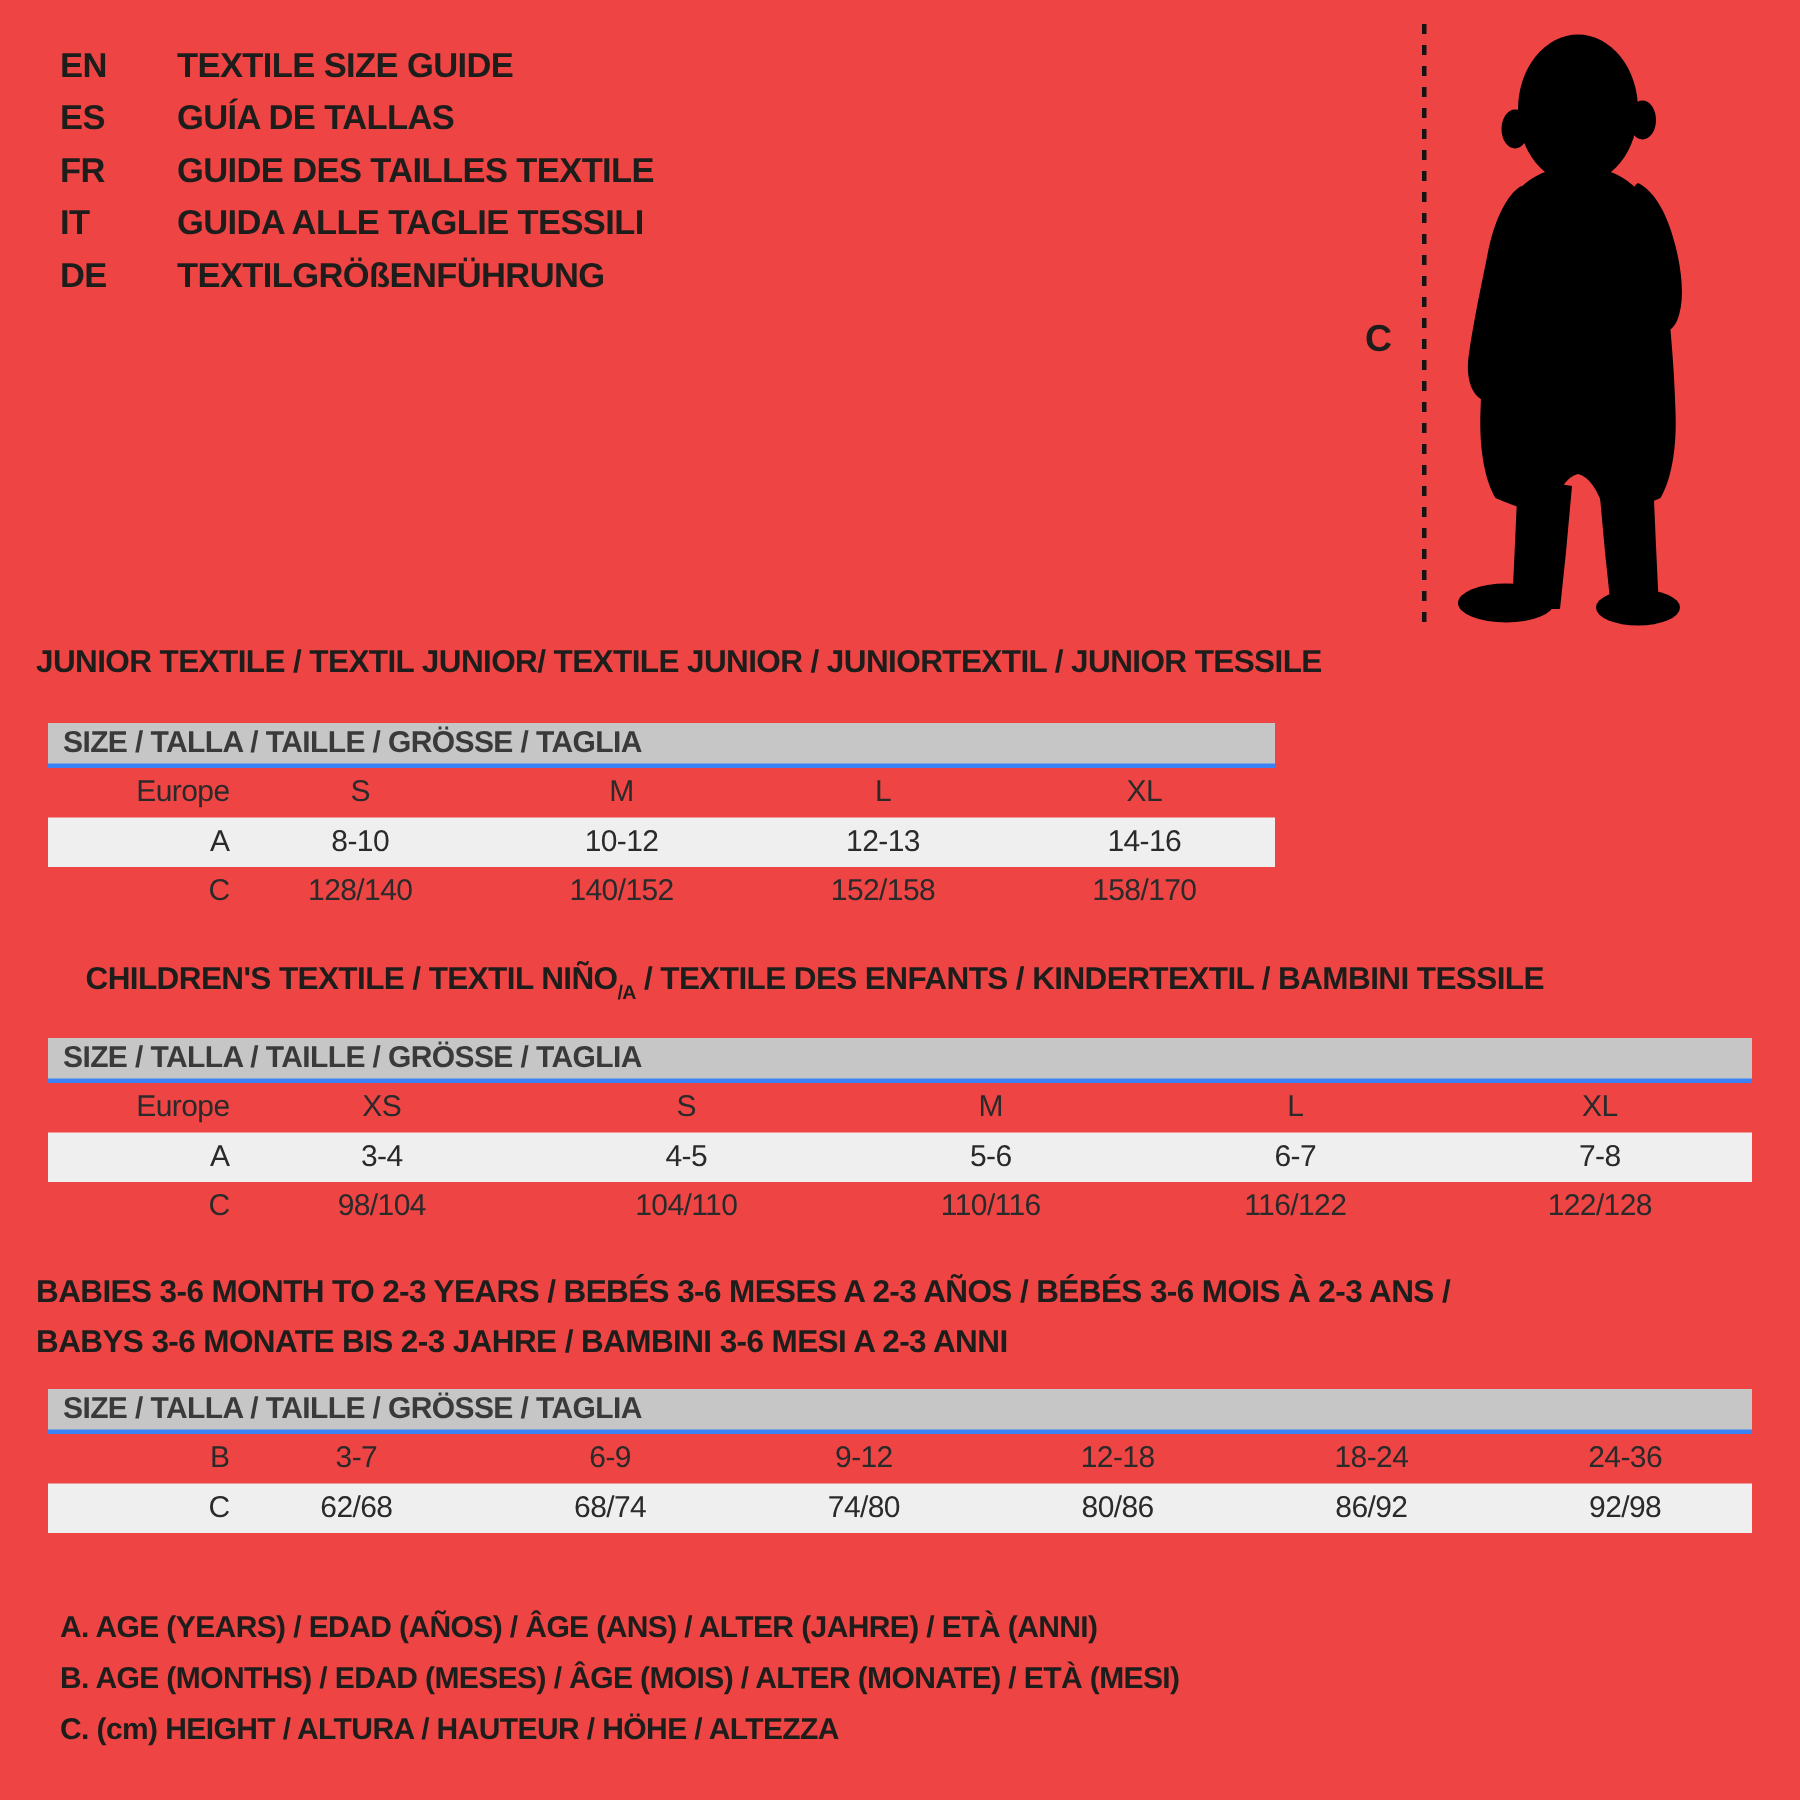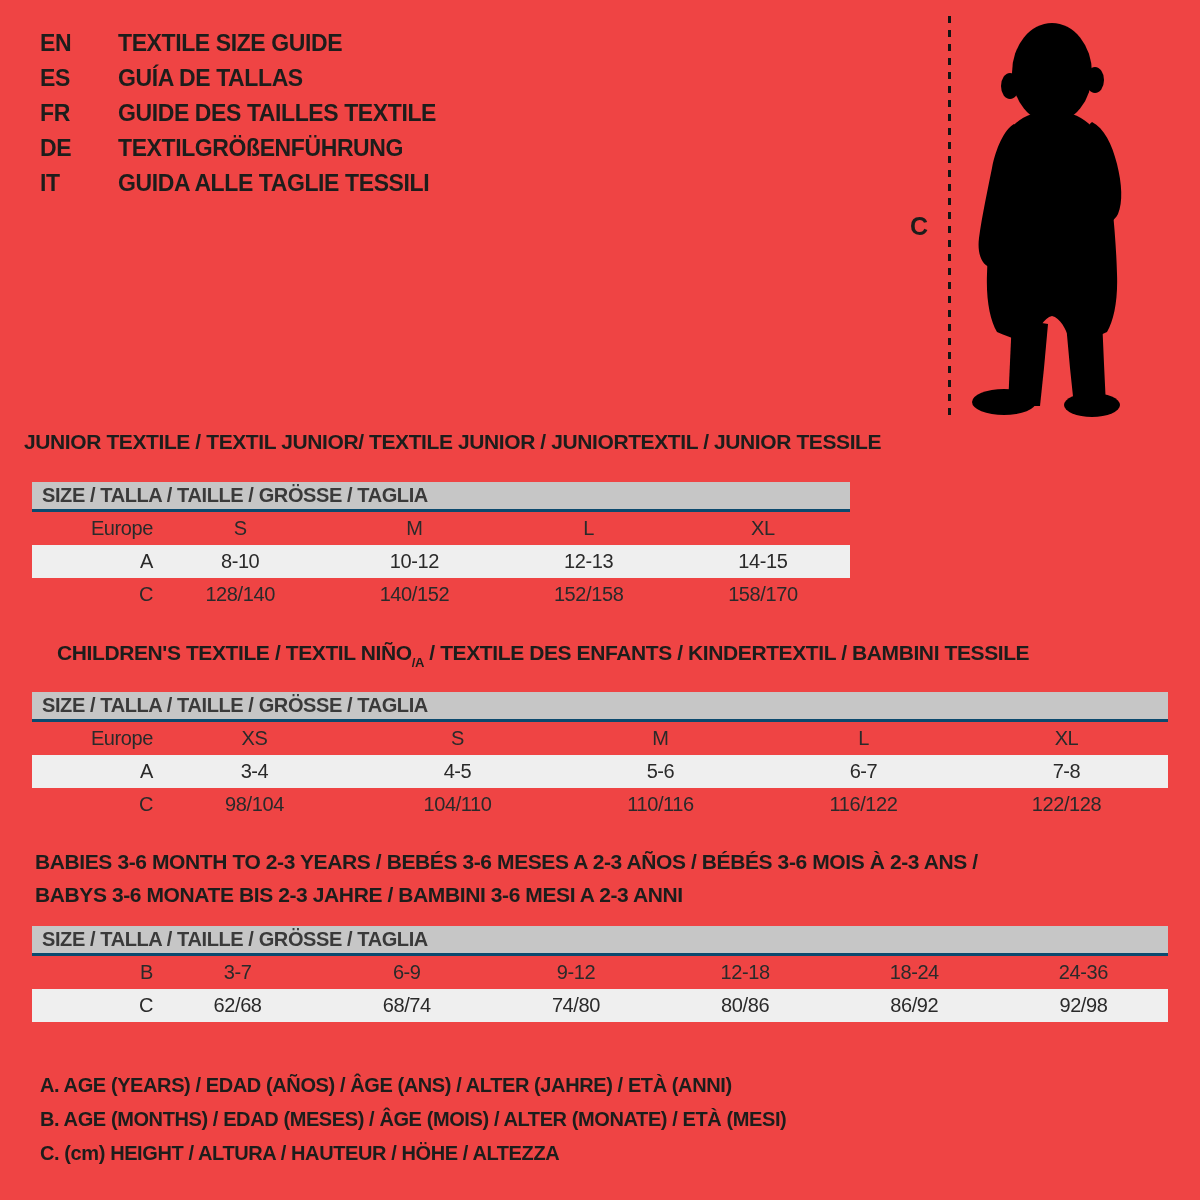--- a/index.html
+++ b/index.html
@@ -30,29 +30,29 @@
     position: absolute; left: 910px; top: 212px;
     font-weight: bold; font-size: 25px;
   }
   .baby-svg { position: absolute; left: 962px; top: 16px; width: 172px; height: 402px; }
 
   
   .section-title { position: absolute; left: 24px; font-weight: bold; font-size: 21px; white-space: nowrap; }
   .section-title sub { font-size: 0.62em; position: relative; bottom: -0.12em; }
   #junior-title { top: 430px; }
   #children-title { top: 641px; margin-left: 33px; }
-  #babies-title { top: 845px; line-height: 33px; margin-left: 11px; }
+  #babies-title { top: 845px; line-height: 33px; }
 
   
   .size-table { position: absolute; left: 32px; }
   #junior-table { top: 482px; width: 818px; }
   #children-table { top: 692px; width: 1136px; }
   #babies-table { top: 926px; width: 1136px; }
   .thead {
-    height: 30px; background: #c6c6c6; border-bottom: 3px solid #0c4a6e;
+    height: 30px; background: #c6c6c6; border-bottom: 3px solid #3b82f6;
     display: flex; align-items: center; padding-left: 10px;
     font-weight: bold; font-size: 20px; color: #3a3a3a; white-space: nowrap;
   }
   .trow { display: flex; height: 33px; align-items: center; font-size: 20px; color: #2a2a2a; }
   .trow.alt { background: #efefef; }
   .tlabel { flex: 0 0 121px; width: 121px; padding-left: 10px; text-align: right; }
   .tcell { flex: 1; text-align: center; }
 
   
   .legend { position: absolute; left: 40px; top: 1068px; }
@@ -70,26 +70,26 @@
     </div>
     <div class="lang-row">
       <span class="lang-code">ES</span>
       <span class="lang-title">GUÍA DE TALLAS</span>
     </div>
     <div class="lang-row">
       <span class="lang-code">FR</span>
       <span class="lang-title">GUIDE DES TAILLES TEXTILE</span>
     </div>
     <div class="lang-row">
+      <span class="lang-code">IT</span>
+      <span class="lang-title">GUIDA ALLE TAGLIE TESSILI</span>
+    </div>
+    <div class="lang-row">
       <span class="lang-code">DE</span>
       <span class="lang-title">TEXTILGRÖßENFÜHRUNG</span>
-    </div>
-    <div class="lang-row">
-      <span class="lang-code">IT</span>
-      <span class="lang-title">GUIDA ALLE TAGLIE TESSILI</span>
     </div>
   </div>
 
   <div class="dash-line"></div>
   <span class="measure-label">C</span>
   <svg class="baby-svg" viewBox="0 0 172 402" xmlns="http://www.w3.org/2000/svg">
     <g fill="#000000">
       <ellipse cx="90" cy="57" rx="40" ry="50"></ellipse>
       <ellipse cx="48" cy="70" rx="9" ry="13"></ellipse>
       <ellipse cx="133" cy="64" rx="9" ry="13"></ellipse>
@@ -111,21 +111,21 @@
       <div class="tcell">S</div>
       <div class="tcell">M</div>
       <div class="tcell">L</div>
       <div class="tcell">XL</div>
     </div>
     <div class="trow alt">
       <div class="tlabel">A</div>
       <div class="tcell">8-10</div>
       <div class="tcell">10-12</div>
       <div class="tcell">12-13</div>
-      <div class="tcell">14-15</div>
+      <div class="tcell">14-16</div>
     </div>
     <div class="trow">
       <div class="tlabel">C</div>
       <div class="tcell">128/140</div>
       <div class="tcell">140/152</div>
       <div class="tcell">152/158</div>
       <div class="tcell">158/170</div>
     </div>
   </div>
 

